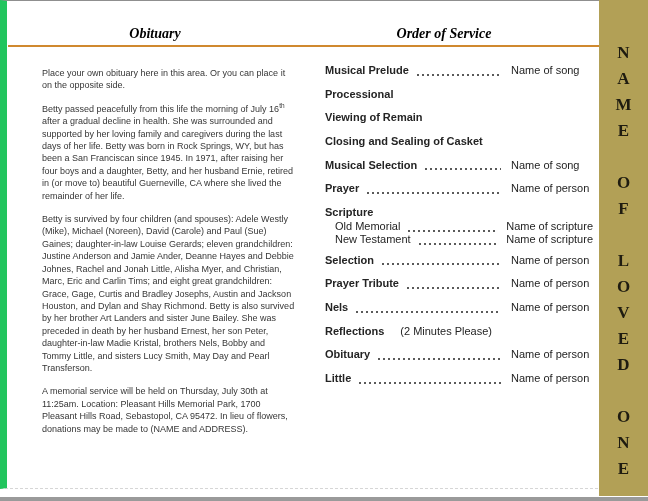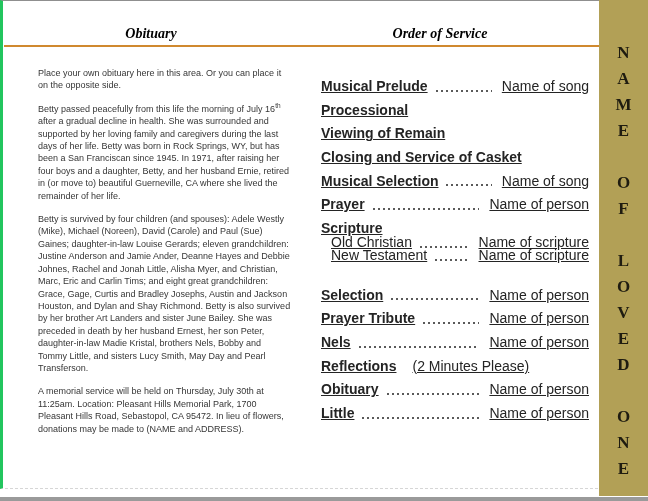--- a/index.html
+++ b/index.html
@@ -2,21 +2,21 @@
 <html><head>
 <meta charset="utf-8">
 <style>
   html,body{margin:0;padding:0;}
   body{
     width:648px;height:501px;position:relative;background:#ffffff;
     font-family:"Liberation Sans",sans-serif;overflow:hidden;
   }
   .page{
     position:absolute;left:0;top:0;width:648px;height:489px;box-sizing:border-box;
-    border-left:3px solid #22c55e;border-top:1px solid #8f8f8f;
+    border-left:7px solid #22c55e;border-top:1px solid #8f8f8f;
     border-bottom:1px dashed #d6d6d6;background:#fff;
   }
   .bottom-strip{
     position:absolute;left:0;bottom:0;width:648px;height:4px;background:#9a9a9a;
   }
   .hdr{
     position:absolute;top:25px;transform:translateX(-50%);white-space:nowrap;
     font-family:"Liberation Serif",serif;font-style:italic;font-weight:700;
     font-size:14px;color:#000;
   }
@@ -27,22 +27,22 @@
   }
   
   .obit{
     position:absolute;left:35px;top:66px;width:266px;
     font-size:9px;line-height:12.4px;color:#363636;
   }
   .obit p{margin:0 12px 11px 0;}
   .obit sup{font-size:6.5px;line-height:0;}
   
   .order{
-    position:absolute;left:318px;top:80px;width:268px;
-    font-size:14px;color:#242424;text-decoration:underline;
+    position:absolute;left:318px;top:64px;width:268px;
+    font-size:11px;color:#242424;
   }
   .os-row{display:flex;align-items:baseline;line-height:11.5px;margin-bottom:12.2px;}
   .os-label{font-weight:700;white-space:nowrap;}
   .os-suffix{margin-left:16px;white-space:nowrap;}
   .os-leader{
     flex:1 1 auto;height:8px;margin:0 10px 1px 8px;align-self:flex-end;
     background-image:radial-gradient(circle at 1px 1px,#5a5a5a 0.9px,transparent 1.2px);
     background-size:5px 2px;background-repeat:repeat-x;background-position:left bottom;
   }
   .os-value{flex:0 0 82px;white-space:nowrap;font-weight:400;}
@@ -87,46 +87,46 @@
 
     <div class="os-row">
       <span class="os-label">Processional</span>
     </div>
 
     <div class="os-row">
       <span class="os-label">Viewing of Remain</span>
     </div>
 
     <div class="os-row">
-      <span class="os-label">Closing and Service of Casket</span>
+      <span class="os-label">Closing and Sealing of Casket</span>
     </div>
 
     <div class="os-row">
       <span class="os-label">Musical Selection</span>
       <span class="os-leader"></span>
       <span class="os-value">Name of song</span>
     </div>
 
     <div class="os-row">
       <span class="os-label">Prayer</span>
       <span class="os-leader"></span>
       <span class="os-value">Name of person</span>
     </div>
 
     <div class="os-row head">
       <span class="os-label">Scripture</span>
     </div>
 
     <div class="os-row sub">
-      <span class="os-label">Old Christian</span>
+      <span class="os-label">Old Memorial</span>
       <span class="os-leader"></span>
       <span class="os-value">Name of scripture</span>
     </div>
 
-    <div class="os-row sub" style="margin-bottom:28px;">
+    <div class="os-row sub" style="margin-bottom:9px;">
       <span class="os-label">New Testament</span>
       <span class="os-leader"></span>
       <span class="os-value">Name of scripture</span>
     </div>
 
     <div class="os-row">
       <span class="os-label">Selection</span>
       <span class="os-leader"></span>
       <span class="os-value">Name of person</span>
     </div>

